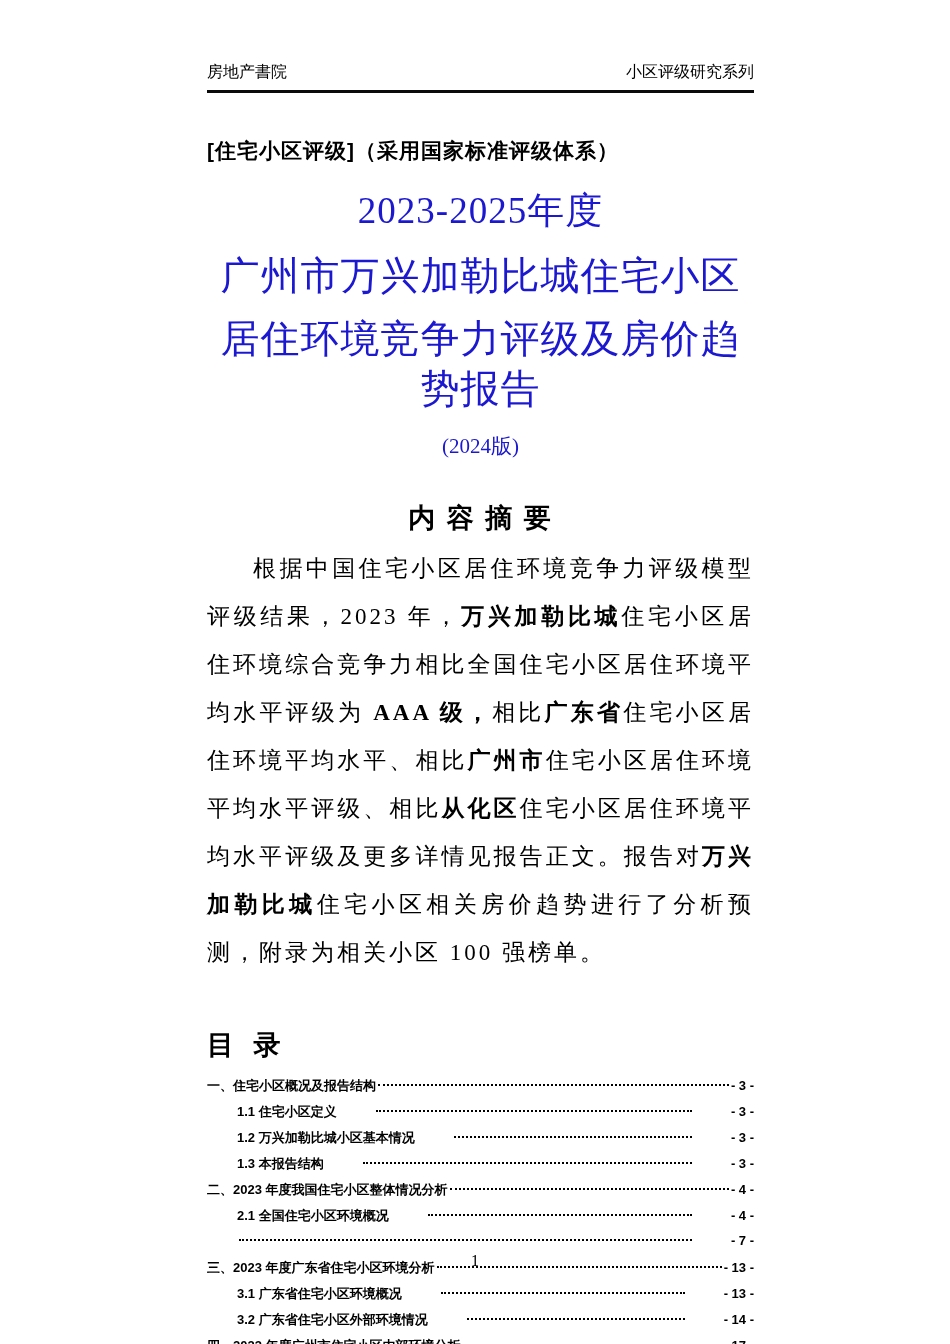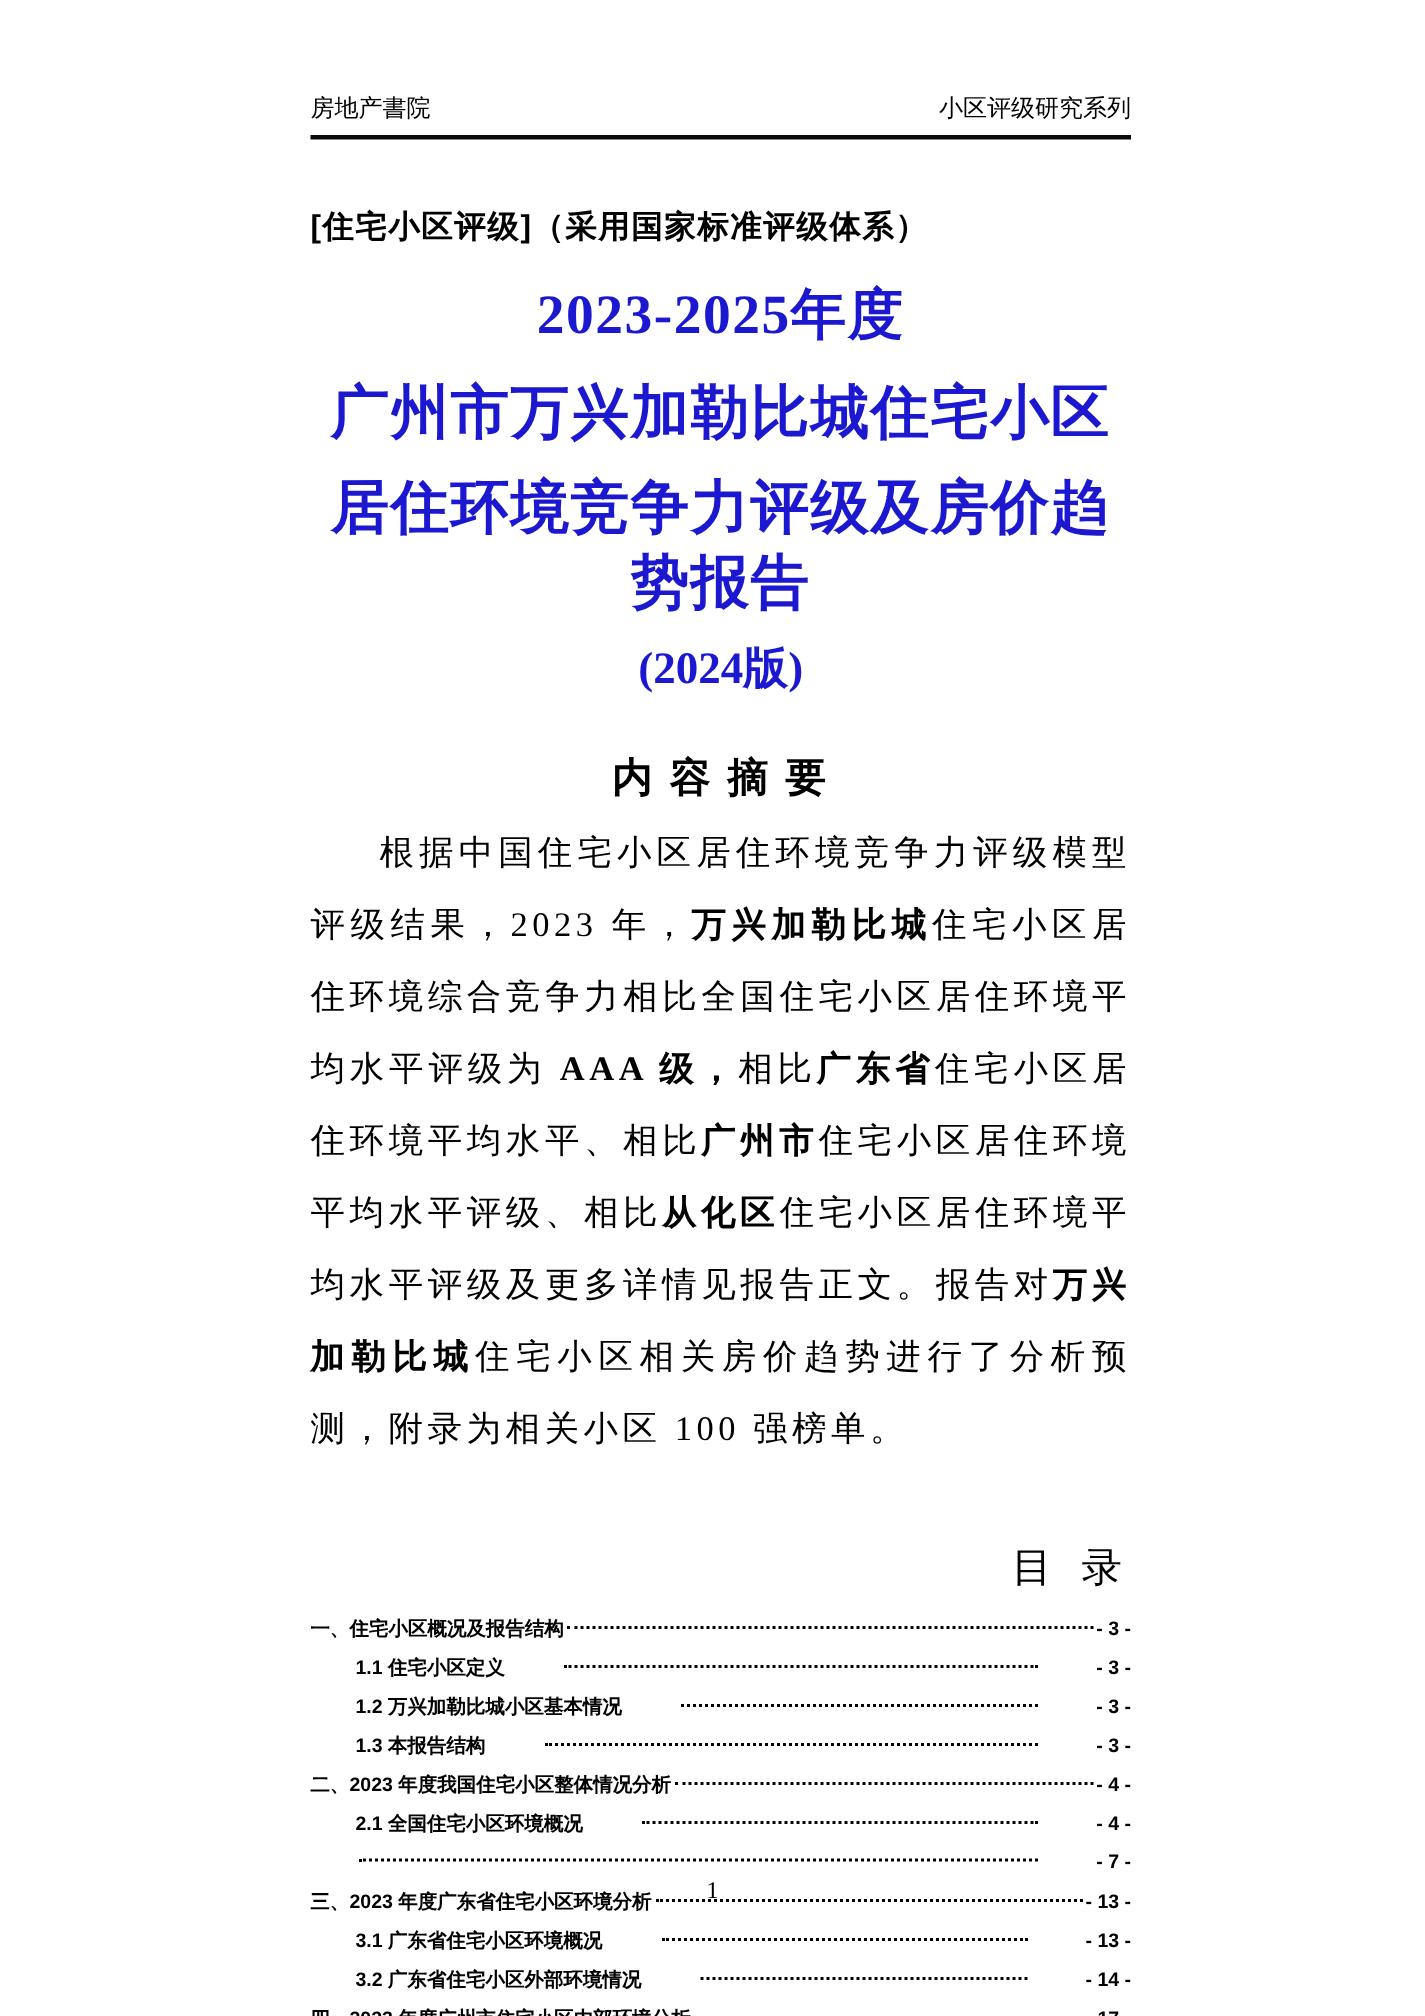--- a/index.html
+++ b/index.html
@@ -31,25 +31,25 @@
   
   .tagline {
     margin-top: 44px;
     font-family: "Liberation Sans", "DejaVu Sans", sans-serif;
     font-size: 21px;
     font-weight: 700;
     letter-spacing: 1px;
   }
 
   
-  .title-block { text-align: center; color: var(--accent); font-weight: 700; }
+  .title-block { text-align: center; color: var(--accent); font-weight: 400; }
   .title-line1 { margin-top: 22px; font-size: 37px; line-height: 48px; letter-spacing: 1px; }
   .title-line2 { margin-top: 16px; font-size: 39px; line-height: 50px; letter-spacing: 1px; }
   .title-line3 { margin-top: 13px; font-size: 39px; line-height: 50px; letter-spacing: 1px; }
-  .title-line4 { margin-top: 12px; font-size: 30px; line-height: 40px; }
+  .title-line4 { margin-top: 12px; font-size: 21px; line-height: 40px; }
 
   
   .abstract-heading {
     margin-top: 34px;
     text-align: center;
     font-family: "Liberation Sans", "DejaVu Sans", sans-serif;
     font-size: 27px;
     font-weight: 700;
     letter-spacing: 2px;
   }
@@ -60,24 +60,24 @@
     letter-spacing: 3px;
     text-align: justify;
     text-justify: inter-character;
     text-indent: 2em;
   }
   .abstract-paragraph .b { font-weight: 700; }
 
   
   .toc-heading {
     margin-top: 50px;
-    text-align: right;
+    text-align: left;
     font-family: "Liberation Sans", "DejaVu Sans", sans-serif;
     font-size: 27px;
-    font-weight: 400;
+    font-weight: 700;
     letter-spacing: 6px;
   }
   .toc-list { margin-top: 14px; }
   .toc-row {
     display: flex;
     align-items: baseline;
     height: 26px;
     font-family: "Liberation Sans", "DejaVu Sans", sans-serif;
     font-size: 13px;
     font-weight: 600;

